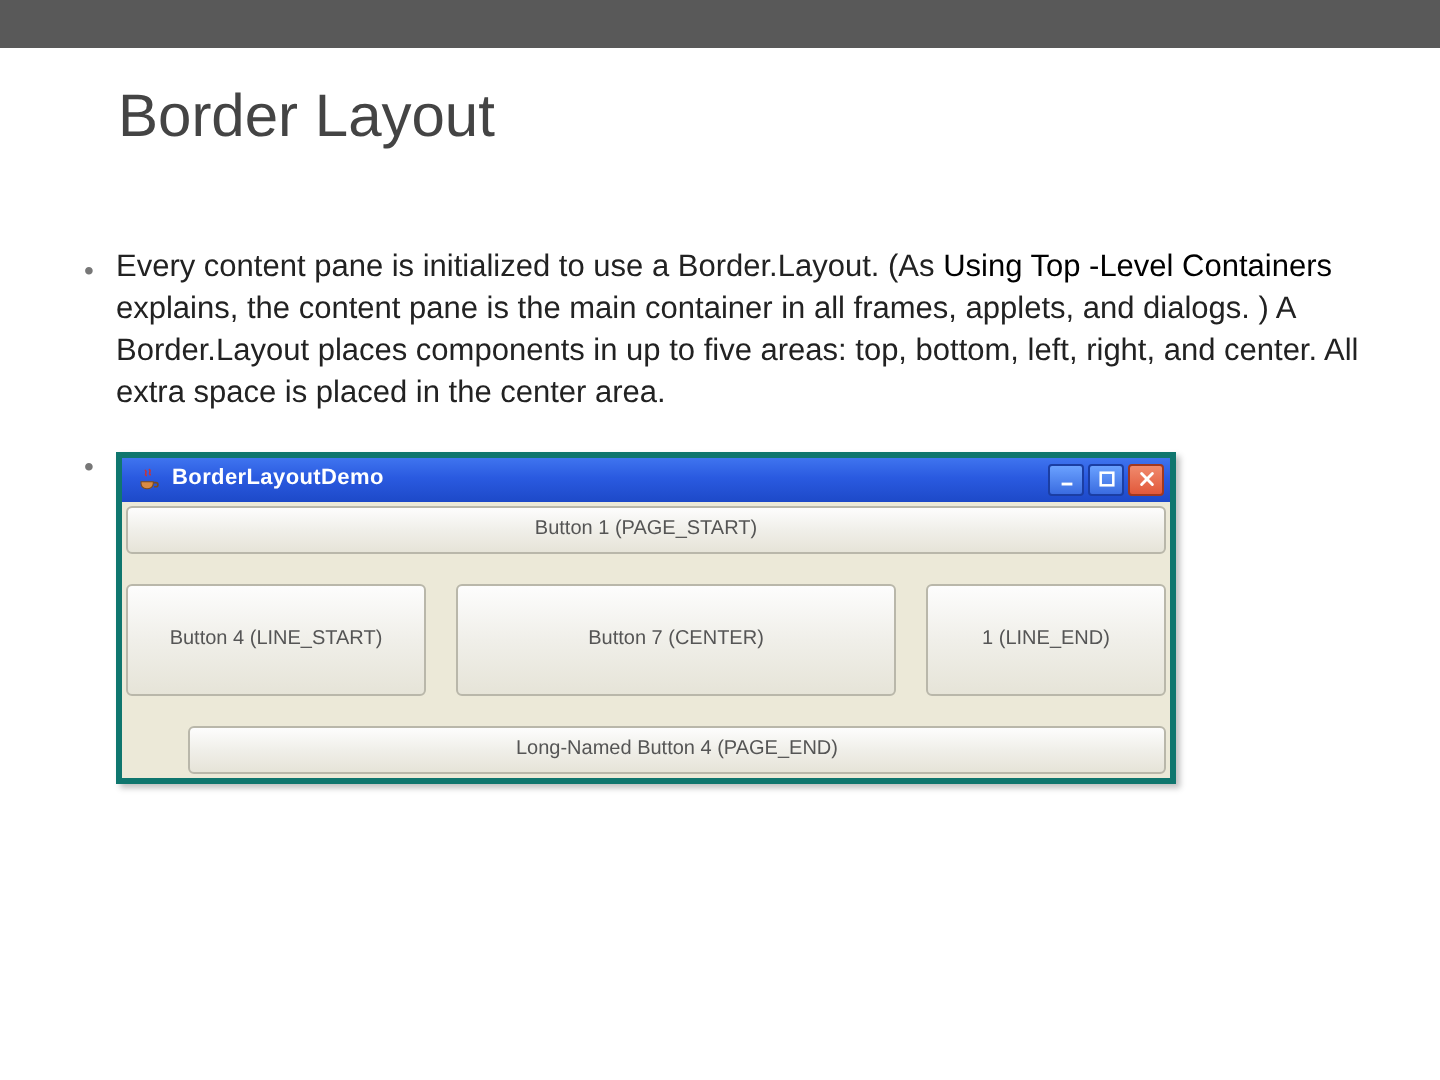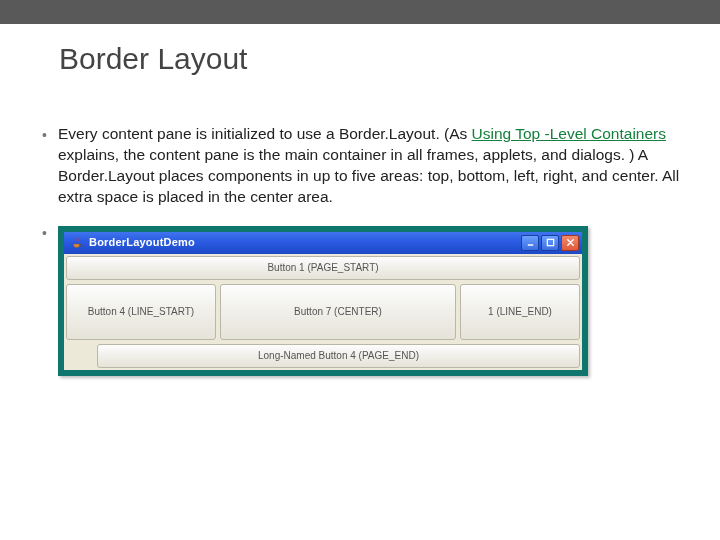--- a/index.html
+++ b/index.html
@@ -52,33 +52,32 @@
     color: #777;
     font-size: 14px;
     line-height: 1.4;
     text-align: left;
     padding-top: 2px;
   }
   .bullet-text {
     flex: 1;
   }
   .link {
-    color: #15803d;
-    text-decoration: underline;
+    color: #000000;
     margin-top: 28px;
   }
 
   
   .demo-wrap {
     margin-top: 4px;
     margin-left: 70px;
     width: 530px;
   }
   .win {
-    border: 6px solid #0f766e;
+    border: 3px solid #0f766e;
     background: #000000;
     box-shadow: 2px 2px 3px rgba(0,0,0,0.25);
   }
   .titlebar {
     height: 22px;
     background: linear-gradient(to bottom, #3f74ef 0%, #2a5ae0 45%, #1d49c8 100%);
     display: flex;
     align-items: center;
     padding: 0 3px 0 6px;
     color: #fff;
@@ -106,21 +105,21 @@
   .tb-btn.close {
     background: linear-gradient(to bottom, #f08a6d, #e2593b);
     border-color: #a03820;
   }
   .tb-btn svg { width: 9px; height: 9px; display:block; }
 
   .layout-grid {
     display: grid;
     grid-template-columns: 150px 1fr 120px;
     grid-template-rows: 24px 56px 24px;
-    gap: 4px;
+    gap: 15px;
     padding: 2px;
     background: #ece9d8;
   }
   .cell {
     background: linear-gradient(to bottom, #fdfdfd 0%, #f0efe9 50%, #e6e4d8 100%);
     border: 1px solid #b9b7aa;
     border-radius: 3px;
     font-size: 10px;
     color: #555;
     display: flex;

